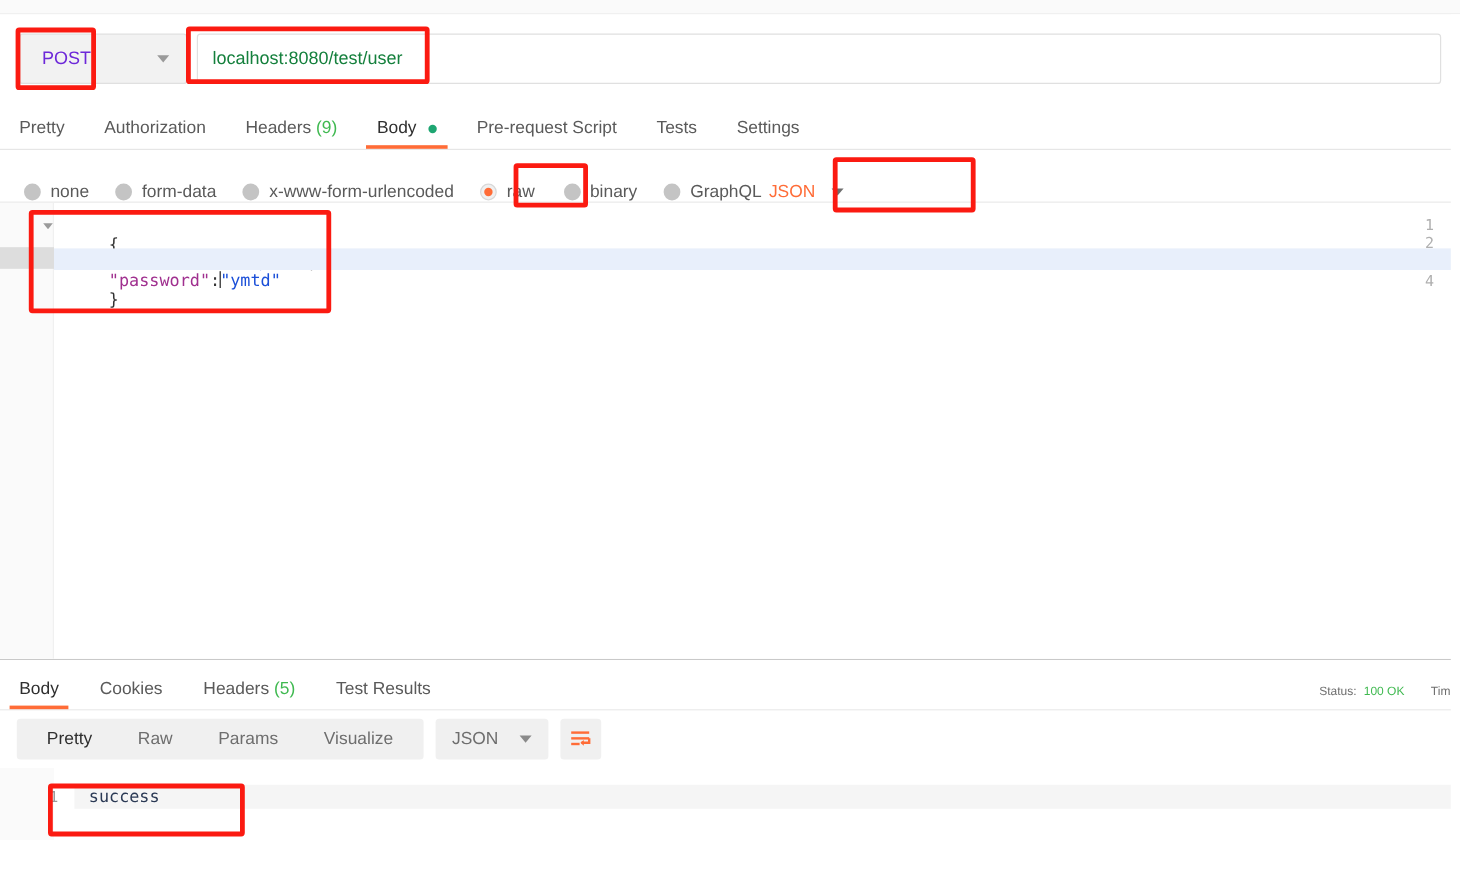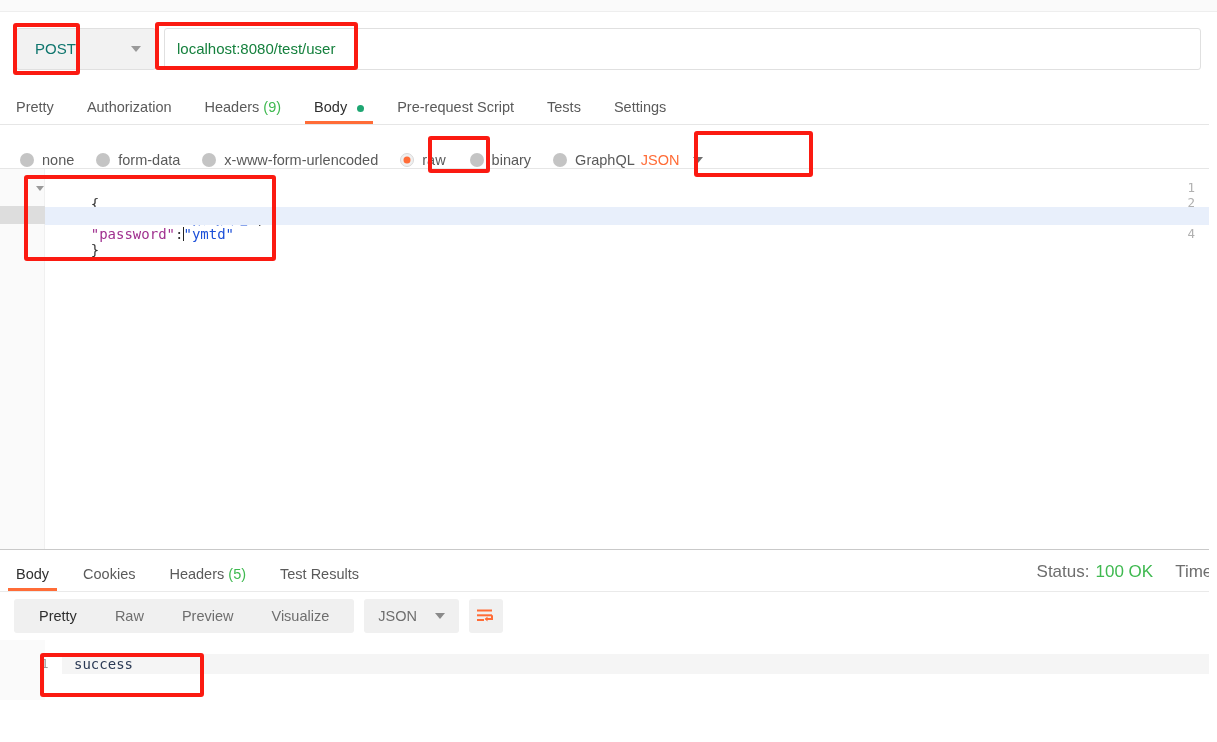--- a/index.html
+++ b/index.html
@@ -26,21 +26,21 @@
   .method-wrap {
     display:flex; align-items:center;
     height:42px;
     background:#f2f2f2;
     border:1px solid #e0e0e0;
     border-radius:3px;
     margin-left:8px;
     min-width:140px;
   }
   .method-label {
-    font-size:15px; color:#0f766e;
+    font-size:15px; color:#6d28d9;
     padding:0 18px 0 18px;
     line-height:40px;
     white-space:nowrap;
   }
   .method-caret {
     margin-left:auto; margin-right:14px;
     width:0;height:0;
     border-left:5px solid transparent;
     border-right:5px solid transparent;
     border-top:6px solid #9a9a9a;
@@ -213,21 +213,21 @@
   .rtab.active::after {
     content:""; position:absolute;
     left:-8px; right:-8px; bottom:0;
     height:3px; background:#ff6c37;
   }
   .rtab .count { color:#3fb950; }
   .status-wrap {
     margin-left:auto;
     display:flex; align-items:center;
     padding-bottom:9px; padding-right:0;
-    font-size:17px; color:#6e6e6e;
+    font-size:10px; color:#6e6e6e;
     white-space:nowrap;
   }
   .status-val { color:#3fb950; margin-left:6px; }
   .time-lbl { margin-left:22px; color:#6e6e6e; }
 
   
   .resp-toolbar {
     height:48px;
     display:flex; align-items:center;
     padding-left:14px;
@@ -433,21 +433,21 @@
     <span>Status:</span>
     <span class="status-val">100 OK</span>
     <span class="time-lbl">Time:</span>
   </div>
 </div>
 
 <div class="resp-toolbar">
   <div class="seg-group">
     <span class="seg active">Pretty</span>
     <span class="seg">Raw</span>
-    <span class="seg">Preview</span>
+    <span class="seg">Params</span>
     <span class="seg">Visualize</span>
   </div>
   <div class="fmt-group">
     <span class="lbl">JSON</span>
     <span class="caret"></span>
   </div>
   <div class="wrap-btn">
     <svg width="19" height="16" viewBox="0 0 19 16">
       <rect x="1" y="1.5" width="15" height="2" fill="#ff6c37"></rect>
       <rect x="1" y="6.3" width="15" height="2" fill="#ff6c37"></rect>

